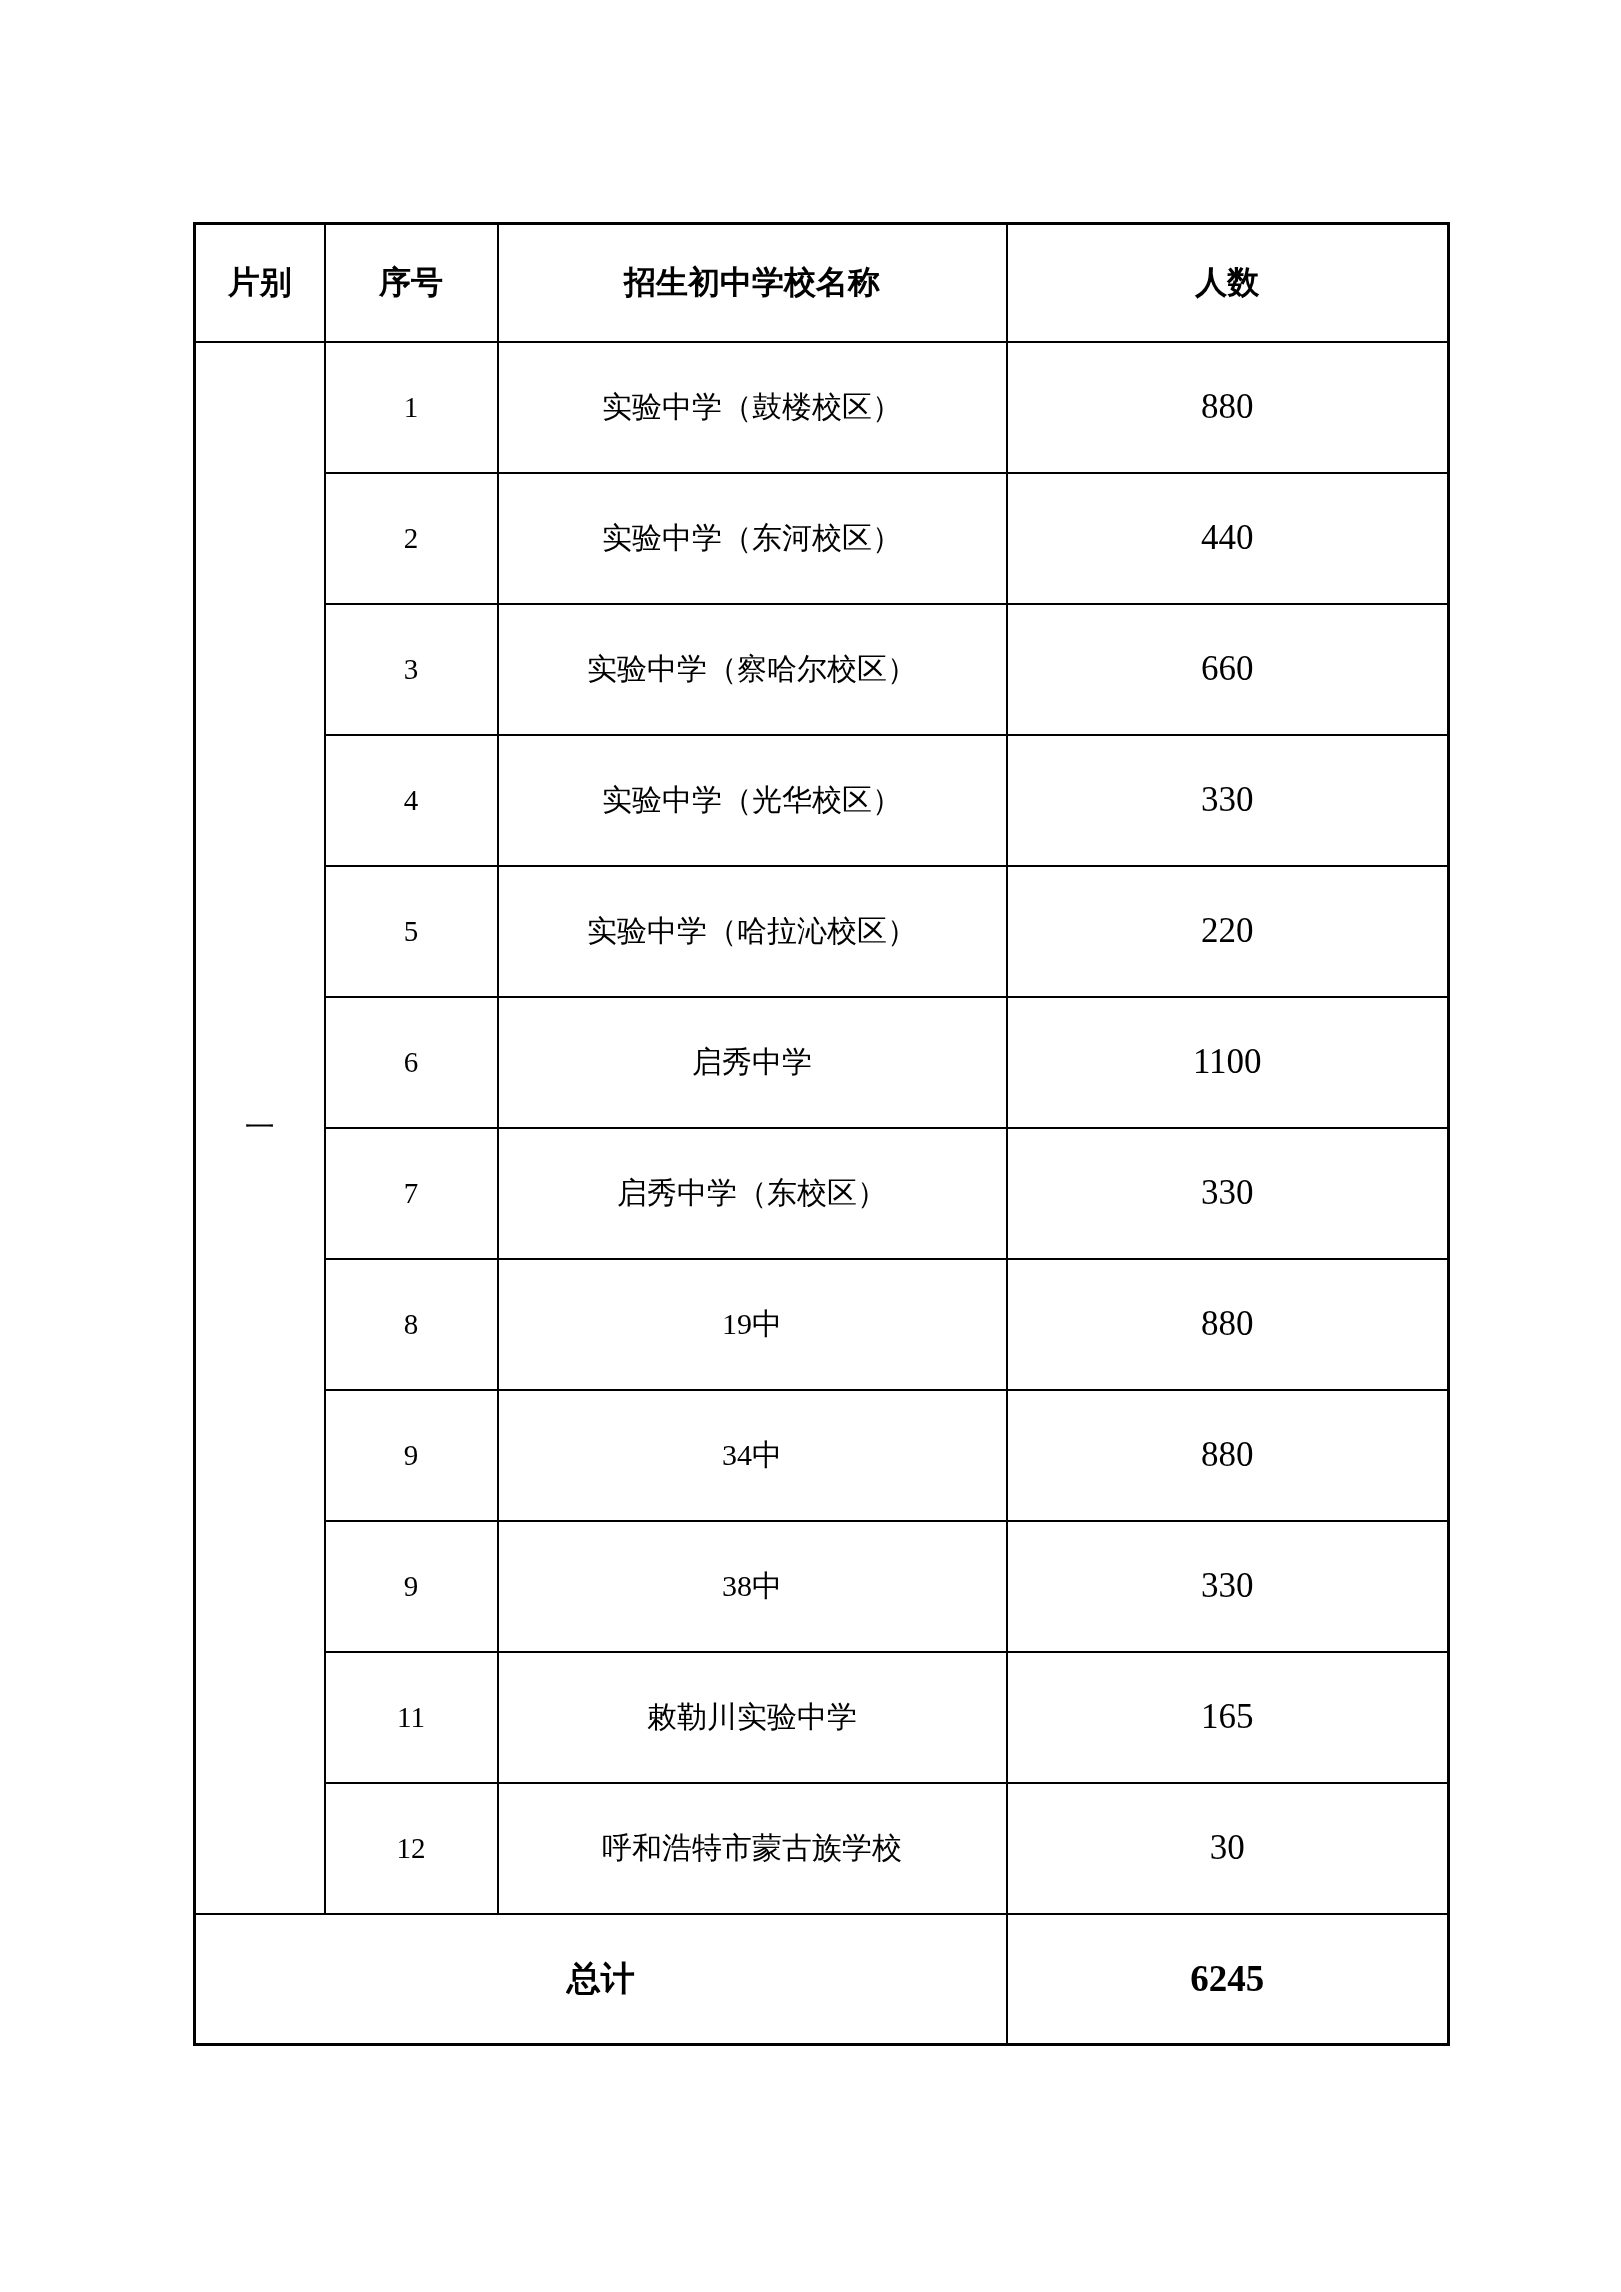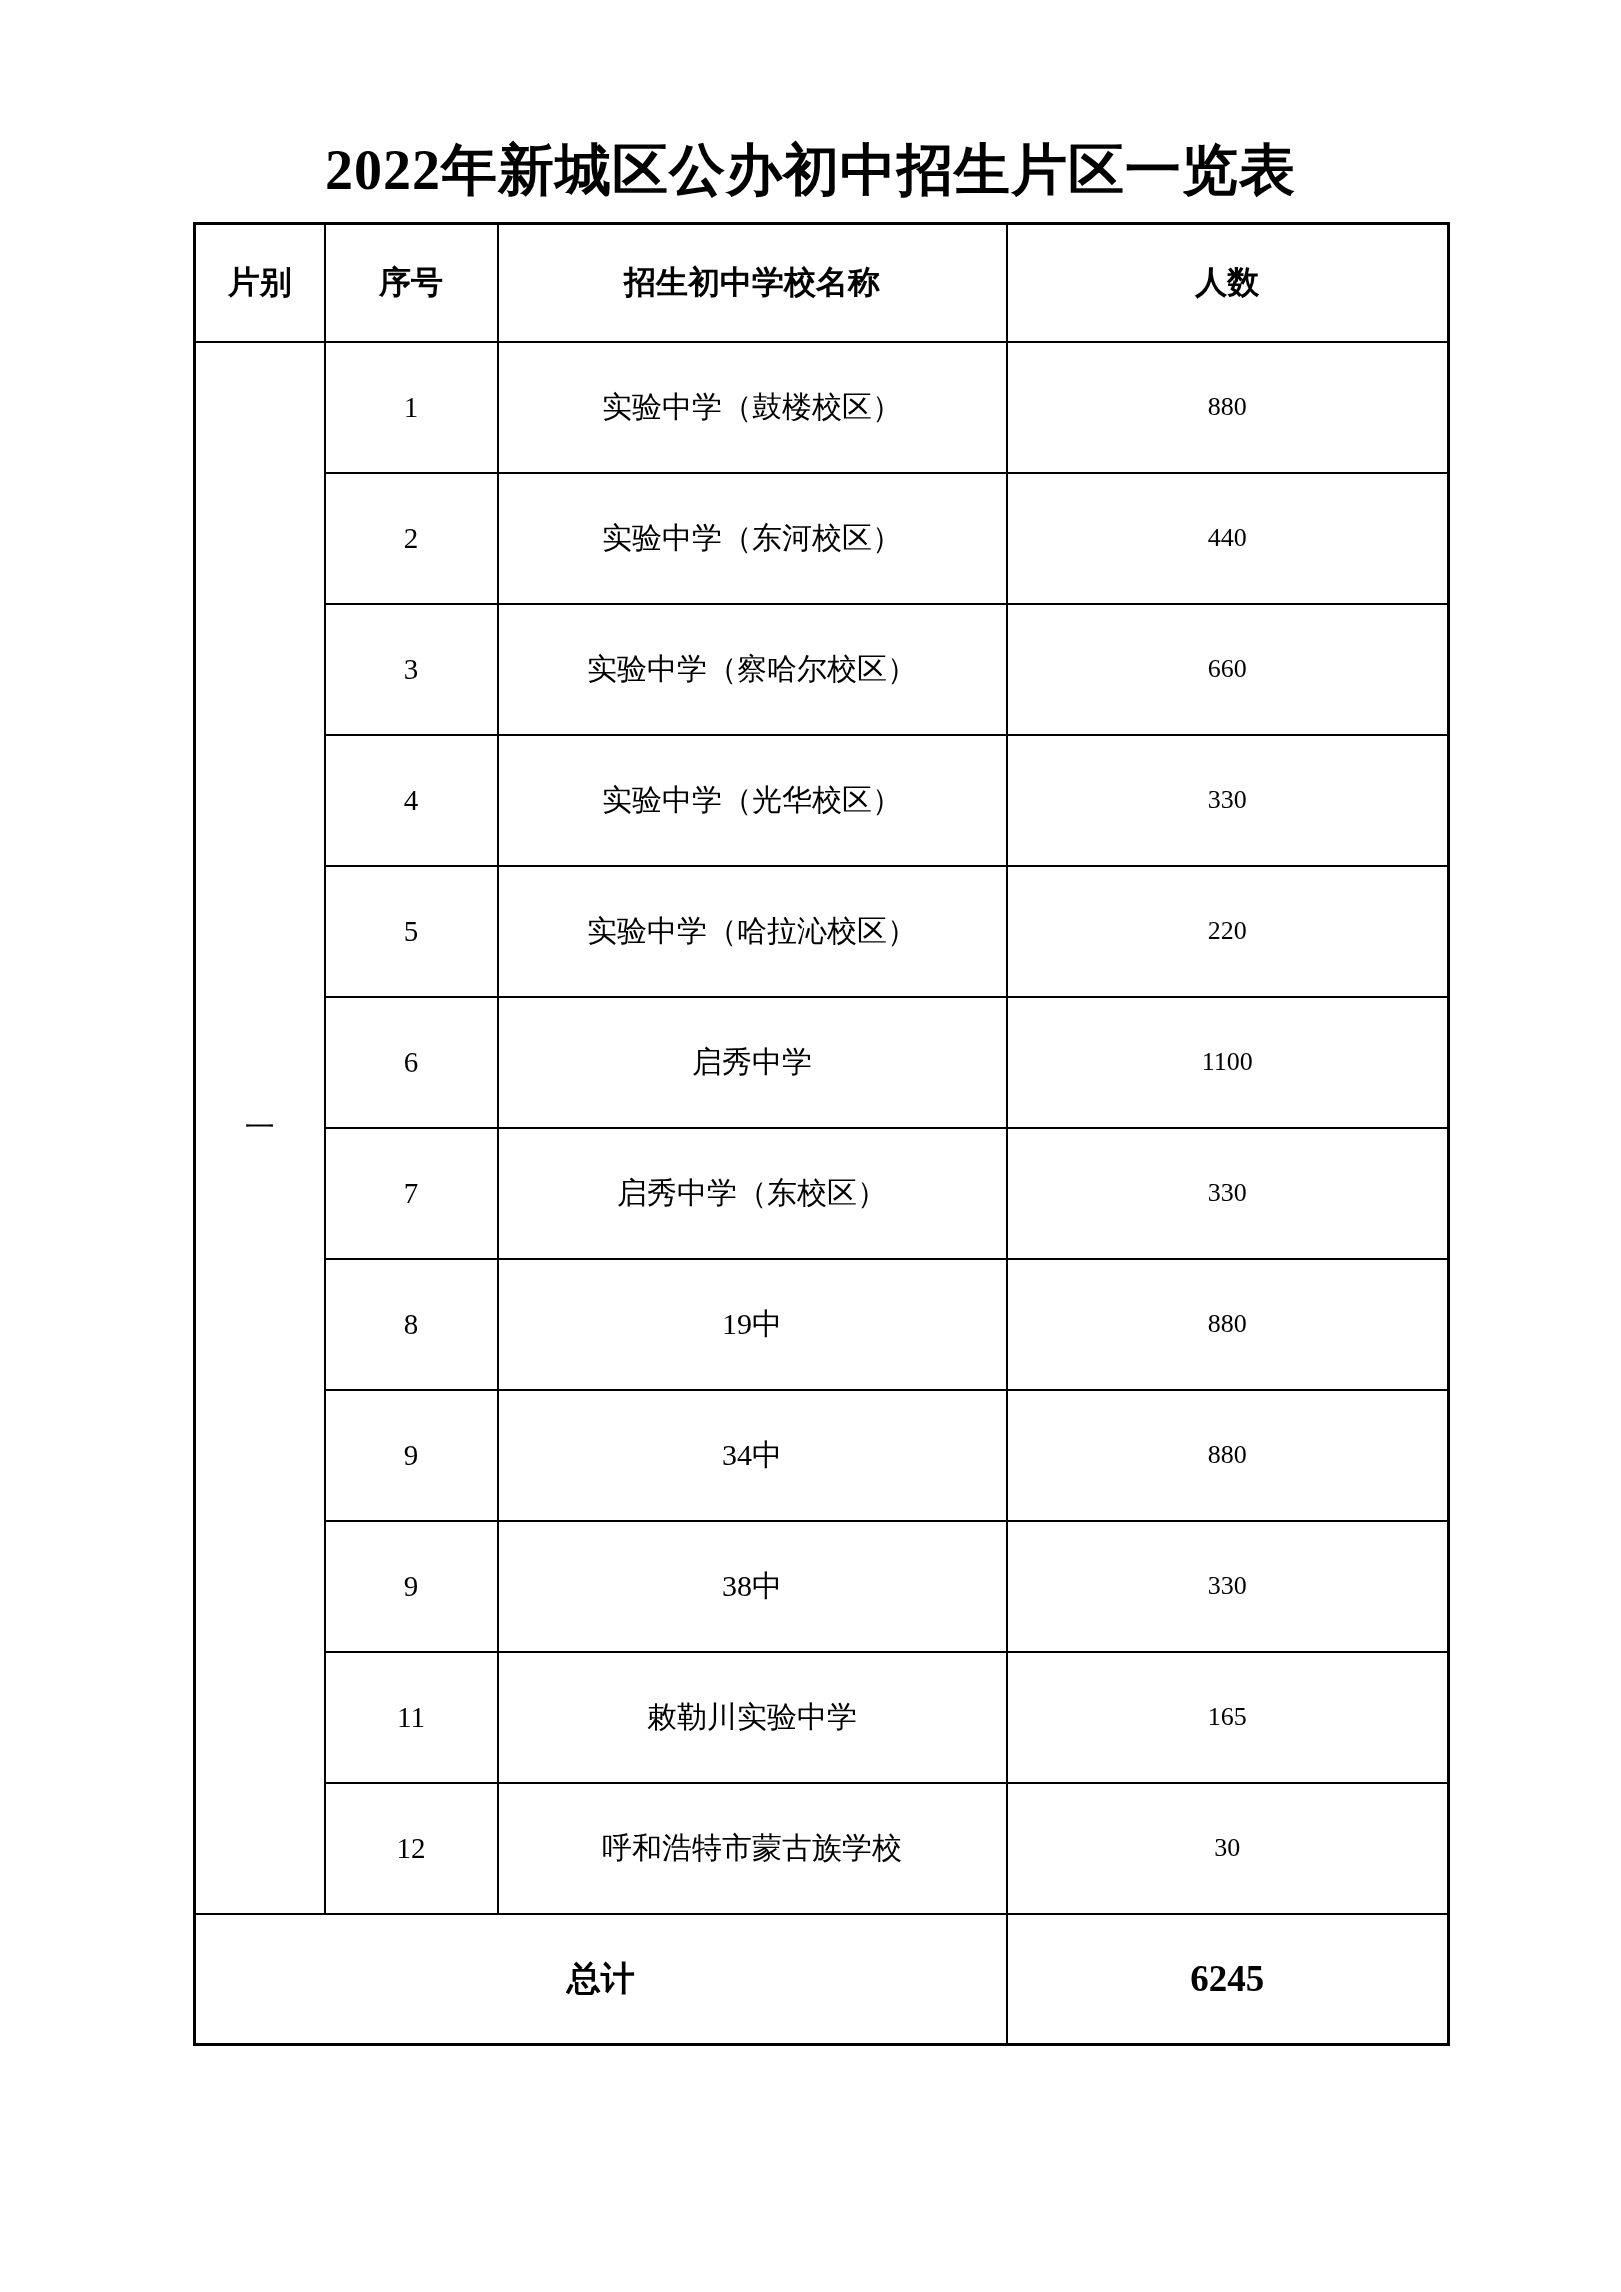--- a/index.html
+++ b/index.html
@@ -61,21 +61,21 @@
   }
   td.no-cell {
     font-size: 29px;
     font-weight: normal;
   }
   td.school-cell {
     font-size: 30px;
     font-weight: normal;
   }
   td.count-cell {
-    font-size: 26px;
+    font-size: 35px;
     font-weight: normal;
   }
   td.total-label-cell {
     font-size: 34px;
     font-weight: bold;
   }
   td.total-count-cell {
     font-size: 37px;
     font-weight: bold;
   }
@@ -90,21 +90,20 @@
     color: #3b3b3b;
     text-align: left;
   }
   .footnote .fn-line { display: block; }
 </style>
 </head>
 <body>
 
 <div class="page">
 
-  <div class="doc-title">2022年新城区公办初中招生片区一览表</div>
 
   <table class="enroll">
     <colgroup>
       <col class="col-zone">
       <col class="col-no">
       <col class="col-school">
       <col class="col-count">
     </colgroup>
 
     <tbody>

